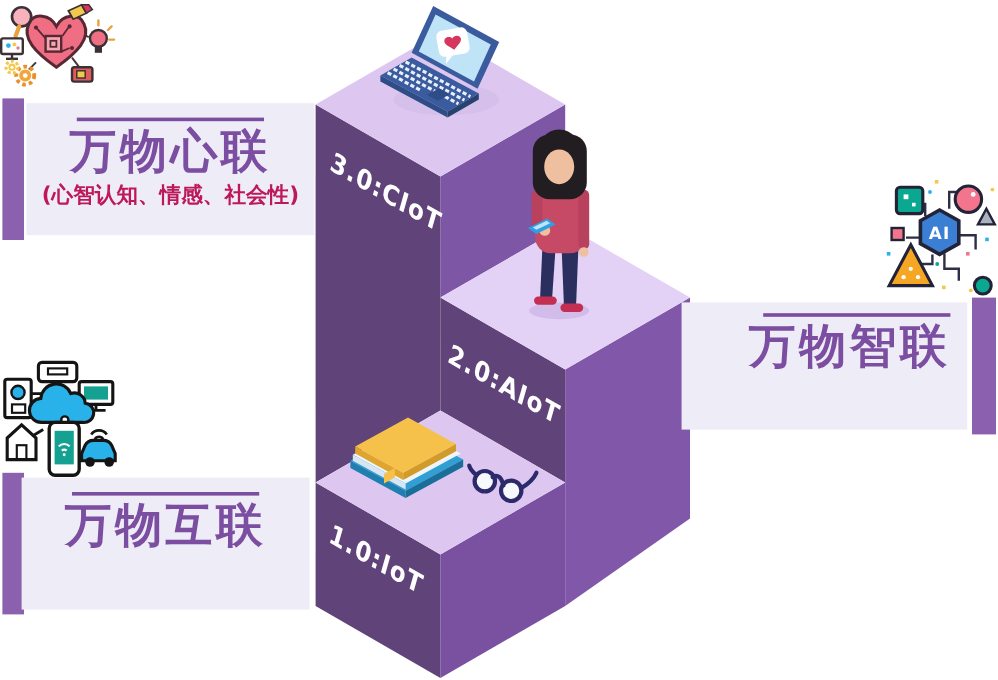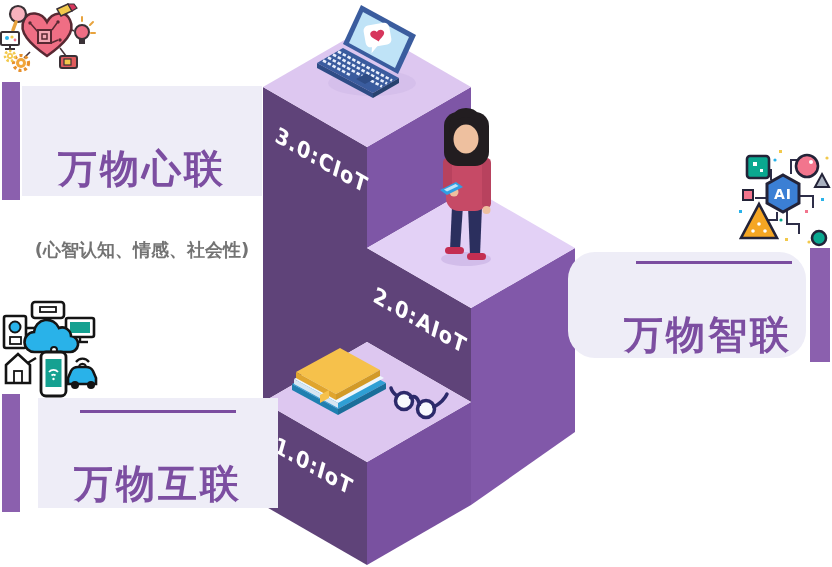--- a/index.html
+++ b/index.html
@@ -5,35 +5,35 @@
   html,body{margin:0;padding:0;background:#fff;}
   .stage{
     position:relative;width:832px;height:567px;overflow:hidden;background:#ffffff;
     font-family:"DejaVu Sans","Liberation Sans",sans-serif;
   }
   .stage svg{position:absolute;display:block;}
   #staircase{left:0;top:0;}
   
   .callout{position:absolute;z-index:2;}
   .co-bar{position:absolute;background:#8b60ae;}
-  .co-panel{position:absolute;background:#eeedf7;display:flex;flex-direction:column;gap:45px;}
+  .co-panel{position:absolute;background:#eeedf7;display:flex;flex-direction:column;}
   .co-rule{height:3px;background:#7b4da0;width:156px;}
   .co-title{color:#7c4ea1;font-weight:700;font-size:39px;line-height:44px;letter-spacing:3px;white-space:nowrap;}
-  .co-sub{color:#737373;font-weight:700;font-size:18px;line-height:24px;white-space:nowrap;}
+  .co-sub{color:#be185d;font-weight:700;font-size:18px;line-height:24px;white-space:nowrap;}
   
   #co-mind .co-bar{left:2px;top:0;width:18px;height:118px;}
   #co-mind .co-panel{left:22px;top:4px;width:240px;height:110px;align-items:center;padding-top:12px;box-sizing:border-box;}
   #co-mind{left:0;top:82px;width:262px;height:118px;}
   #co-inter .co-bar{left:2px;top:0;width:18px;height:118px;}
-  #co-inter .co-panel{left:38px;top:4px;width:240px;height:110px;align-items:center;padding-top:12px;box-sizing:border-box;}
+  #co-inter .co-panel{left:18px;top:4px;width:240px;height:110px;align-items:center;padding-top:12px;box-sizing:border-box;}
   #co-inter{left:0;top:394px;width:262px;height:118px;}
   
   #co-smart{left:568px;top:248px;width:264px;height:114px;}
   #co-smart .co-bar{right:2px;top:0;width:20px;height:114px;}
-  #co-smart .co-panel{left:0;top:4px;width:238px;height:106px;align-items:flex-end;padding:9px 14px 0 0;box-sizing:border-box;border-radius:27px;}
+  #co-smart .co-panel{left:0;top:4px;width:238px;height:106px;align-items:flex-end;padding:9px 14px 0 0;box-sizing:border-box;}
   .co-title{margin-top:4px;}
   .co-sub{margin-top:2px;}
   
   .step-label{fill:#ffffff;font-weight:700;font-size:21px;letter-spacing:1px;font-family:"DejaVu Sans","Liberation Sans",sans-serif;}
   .ai-badge{fill:#ffffff;font-weight:700;font-size:14px;letter-spacing:1px;font-family:"DejaVu Sans","Liberation Sans",sans-serif;}
 </style>
 </head>
 <body>
 
 <div class="stage">

